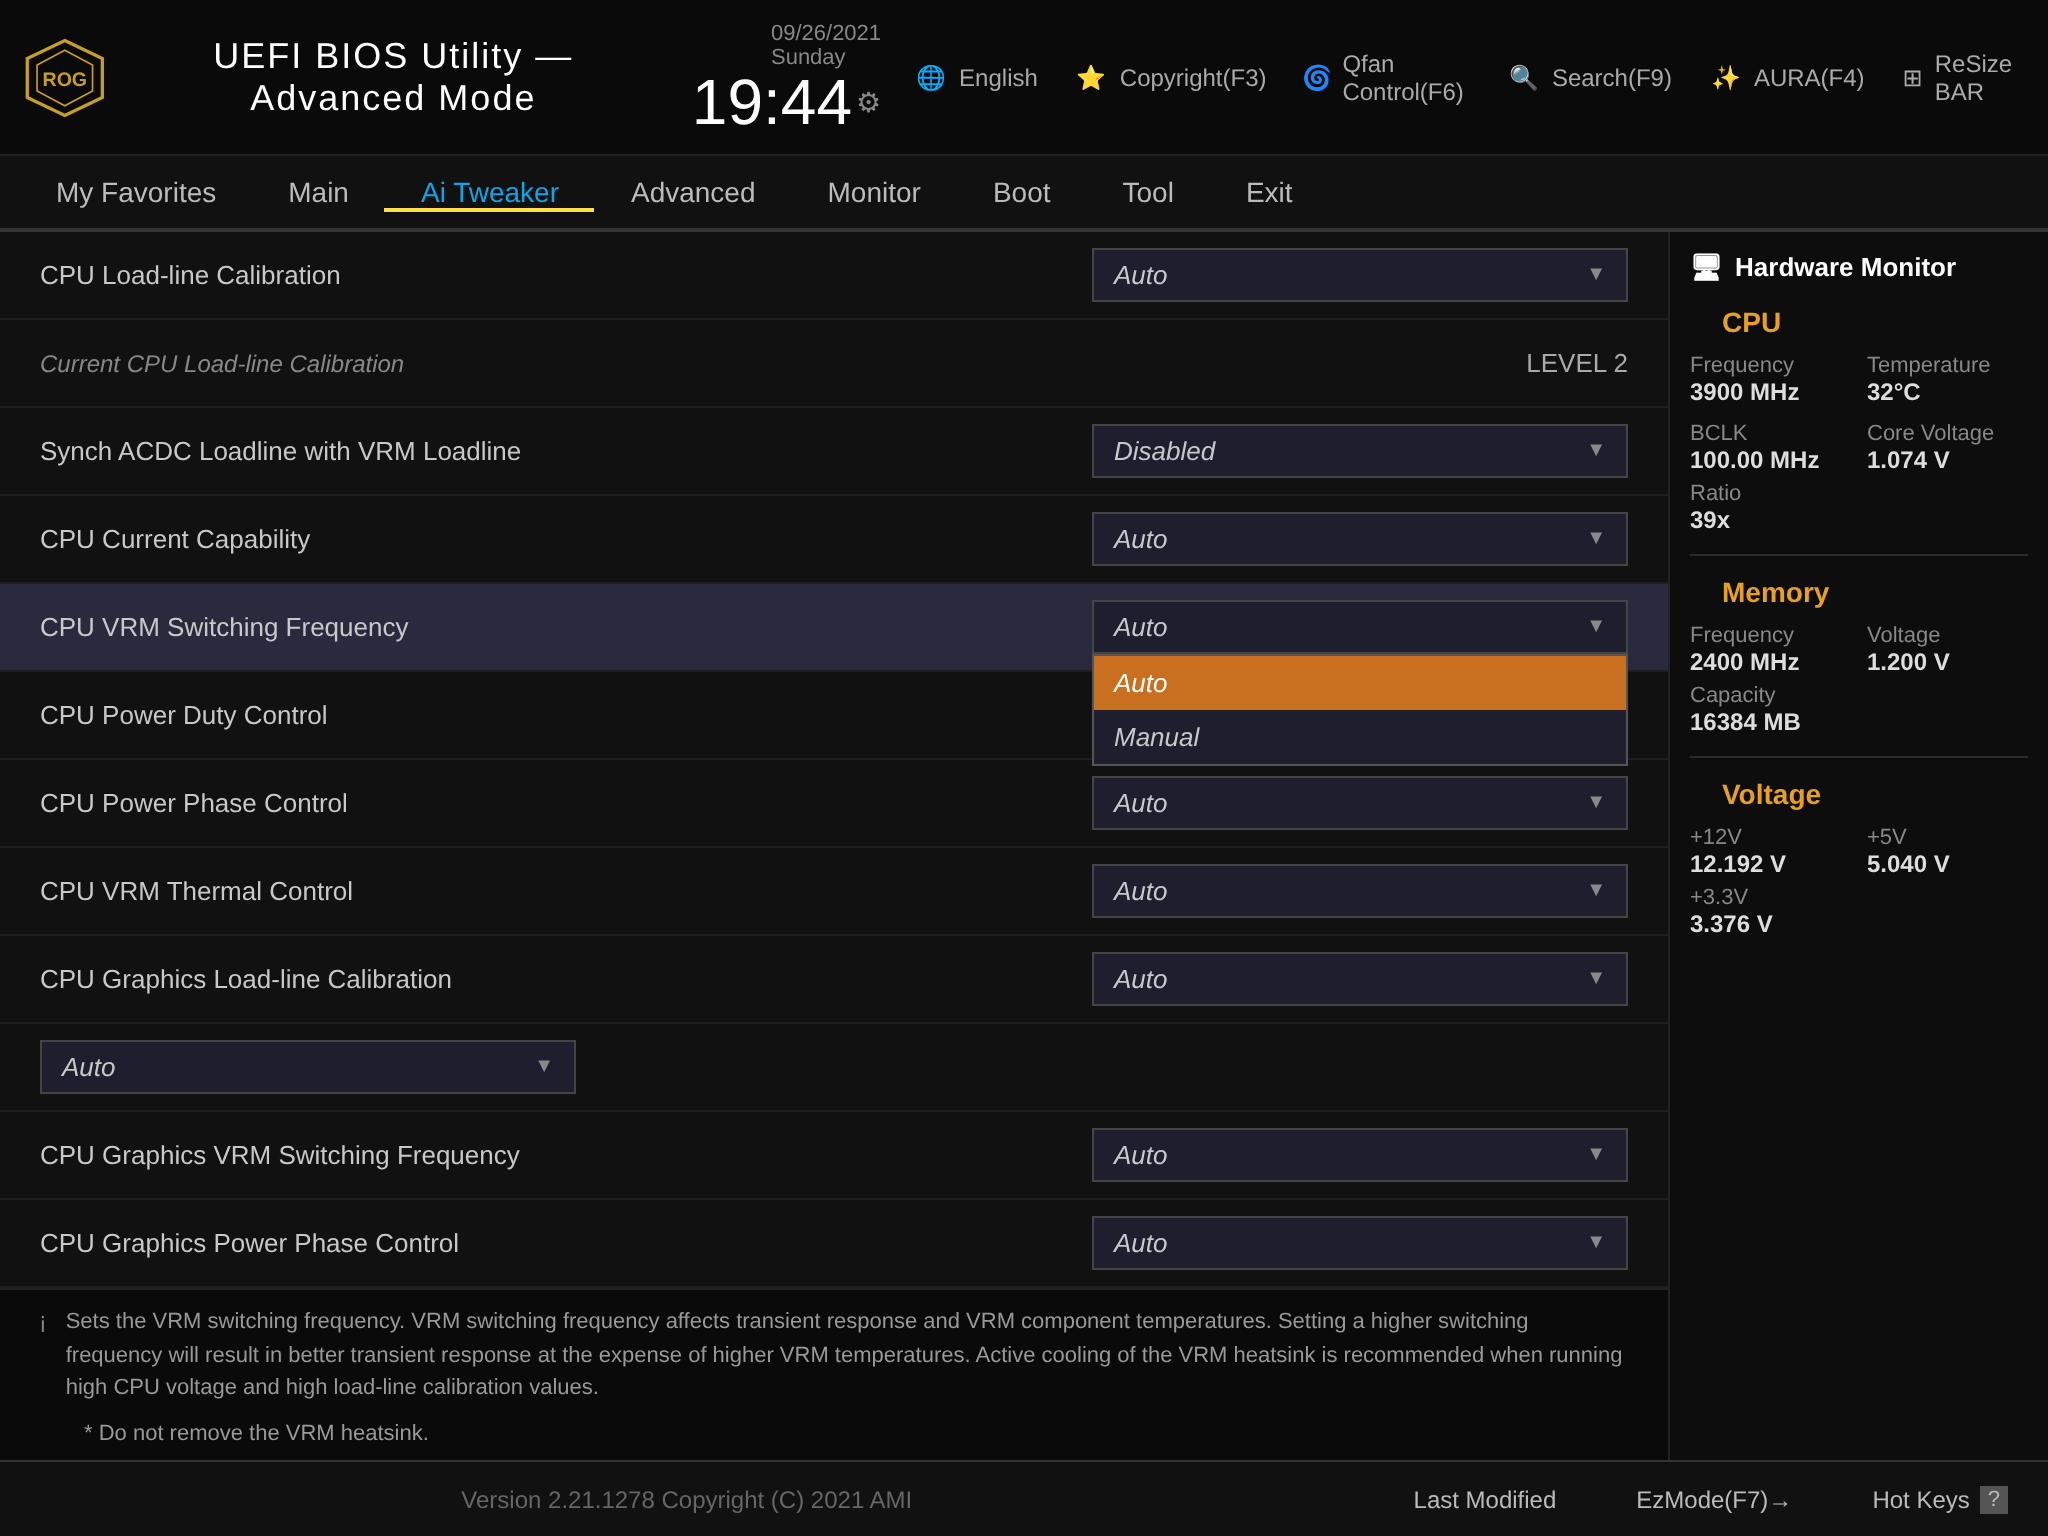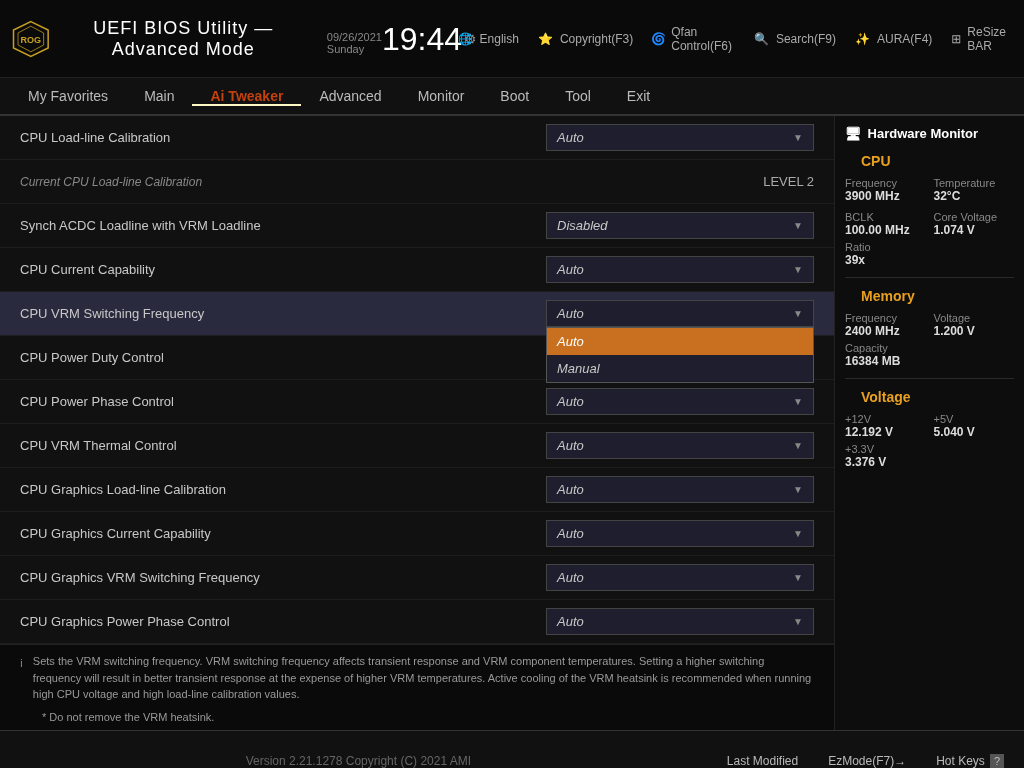--- a/index.html
+++ b/index.html
@@ -34,21 +34,21 @@
     }
     .bios-title {
       color: #ffffff;
       font-size: 18px;
       font-weight: 300;
       letter-spacing: 1px;
       text-align: center;
     }
     .datetime-area {
       display: flex;
-      flex-direction: row;
+      flex-direction: column;
       align-items: flex-end;
       margin-right: 16px;
       min-width: 90px;
     }
     .date-text {
       color: #888;
       font-size: 11px;
     }
     .time-text {
       color: #ffffff;
@@ -97,23 +97,22 @@
       padding: 0 18px;
       display: flex;
       align-items: center;
       color: #bbb;
       font-size: 14px;
       cursor: pointer;
       border-bottom: 2px solid transparent;
       margin-bottom: -2px;
     }
     .nav-item.active {
-      color: #c2410c;
-      border-bottom: 2px solid #fef9c3;
-      font-weight: bold;
+      color: #0ea5e9;
+      border-bottom: 2px solid #fde047;
     }
 
     
     .main-layout {
       display: flex;
       height: calc(768px - 78px - 38px - 38px);
     }
 
     
     .content-area {
@@ -258,27 +257,27 @@
     .info-note {
       color: #999;
       font-size: 11px;
       margin-top: 6px;
       padding-left: 22px;
     }
 
     
     .footer {
       display: flex;
-      align-items: flex-end;
+      align-items: center;
       justify-content: flex-end;
       background: #111;
       border-top: 1px solid #333;
       padding: 0 20px;
       height: 38px;
-      gap: 30px;
+      gap: 40px;
     }
     .footer-btn {
       color: #bbb;
       font-size: 12px;
       cursor: pointer;
       display: flex;
       align-items: center;
       gap: 5px;
     }
     .version-text {
@@ -455,21 +454,20 @@
       <span class="settings-label">CPU Graphics Load-line Calibration</span>
       <div class="dropdown-container">
         <div class="dropdown-btn">
           <span>Auto</span>
           <span class="dropdown-arrow">▼</span>
         </div>
       </div>
     </div>
 
     <div class="settings-row">
-      <span class="settings-label">CPU Graphics Current Capability</span>
       <div class="dropdown-container">
         <div class="dropdown-btn">
           <span>Auto</span>
           <span class="dropdown-arrow">▼</span>
         </div>
       </div>
     </div>
 
     <div class="settings-row">
       <span class="settings-label">CPU Graphics VRM Switching Frequency</span>

